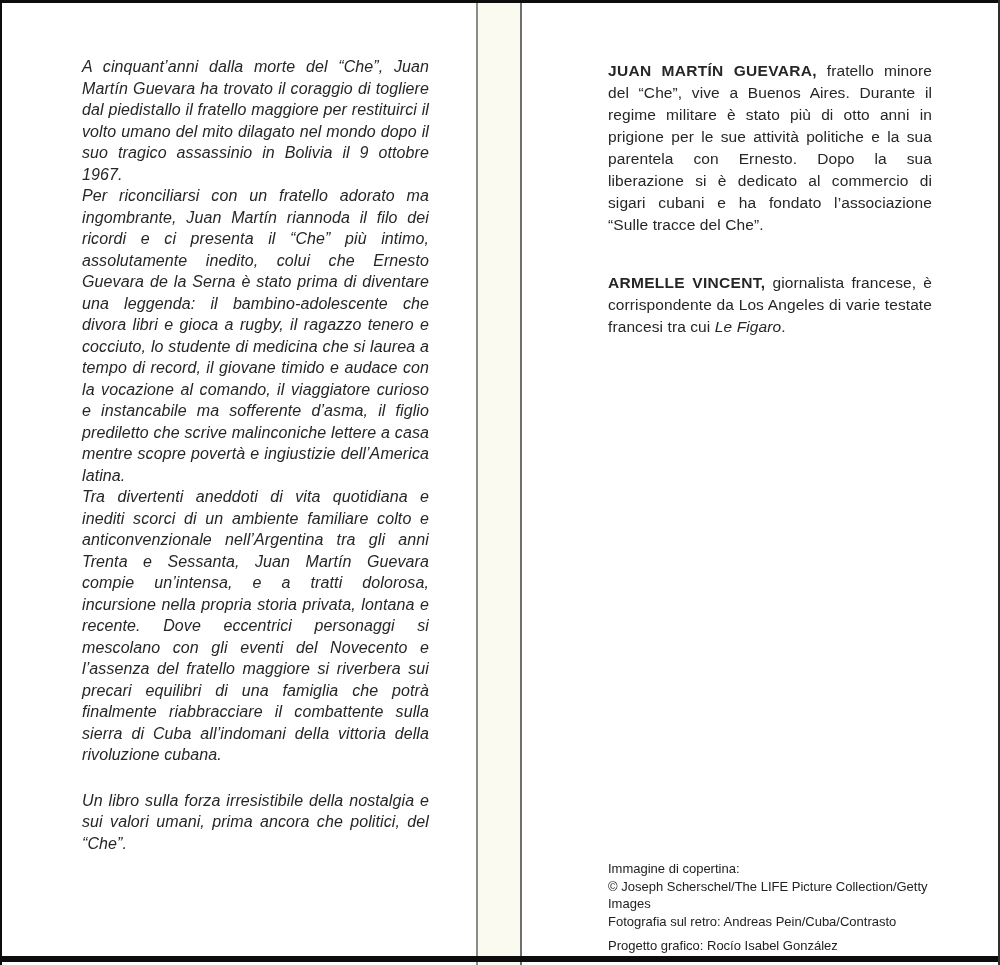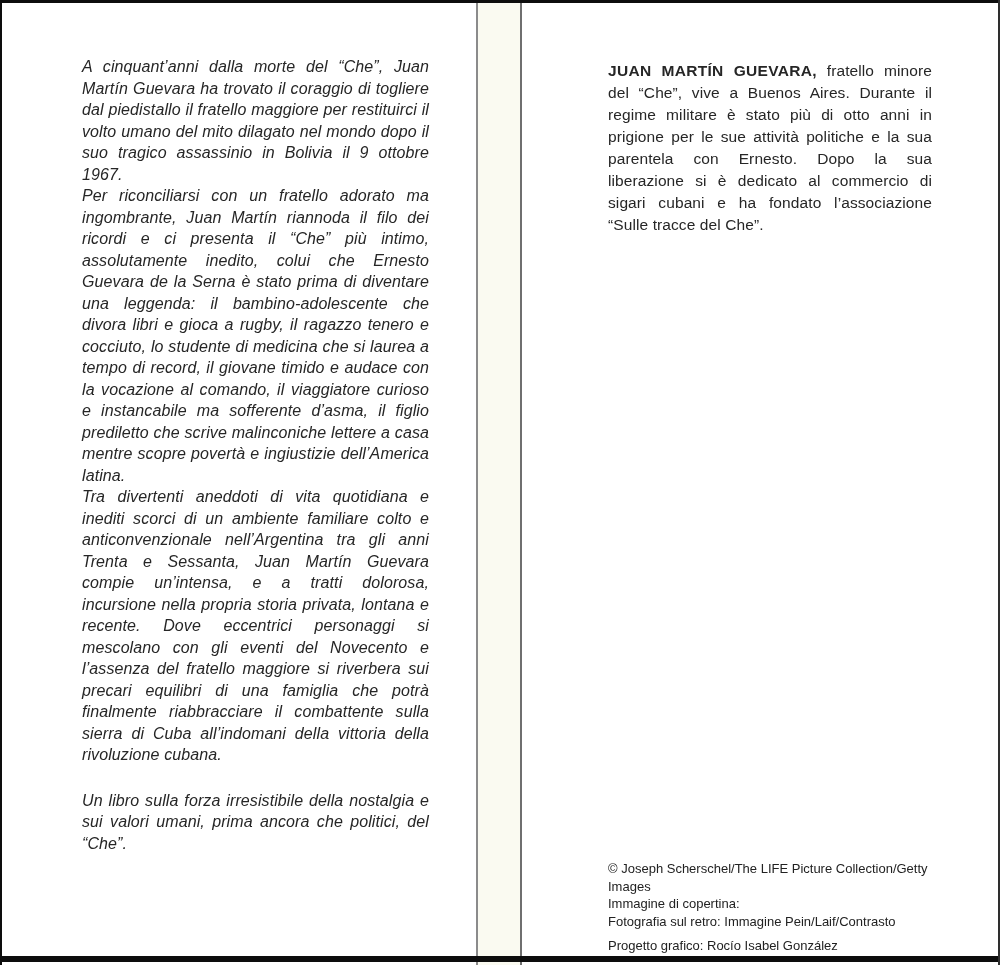--- a/index.html
+++ b/index.html
@@ -117,24 +117,25 @@
     </div>
   </div>
 
   <div class="spine"></div>
 
   <div class="back-flap">
 
     <div class="bios">
       <p lang="it" class="bio"><span class="author-name">JUAN MARTÍN GUEVARA,</span><span> fratello minore del “Che”, vive a Buenos Aires. Durante il regime militare è stato più di otto anni in prigione per le sue attività politiche e la sua parentela con Ernesto. Dopo la sua liberazione si è dedicato al commercio di sigari cubani e ha fondato l’associazione “Sulle tracce del Che”.</span></p>
 
+      <p lang="it" class="bio"><span class="author-name">ARMELLE VINCENT,</span><span> giornalista francese, è corrispondente da Los Angeles di varie testate francesi tra cui </span><span class="italic">Le Figaro</span><span>.</span></p>
     </div>
 
     <div class="credits">
+      <div>Immagine di copertina:</div>
       <div>© Joseph Scherschel/The LIFE Picture Collection/Getty Images</div>
-      <div>Immagine di copertina:</div>
-      <div>Fotografia sul retro: Immagine Pein/Laif/Contrasto</div>
+      <div>Fotografia sul retro: Andreas Pein/Cuba/Contrasto</div>
       <div class="credit-gap">Progetto grafico: Rocío Isabel González</div>
     </div>
 
   </div>
 
 </div>
 
 </body></html>

